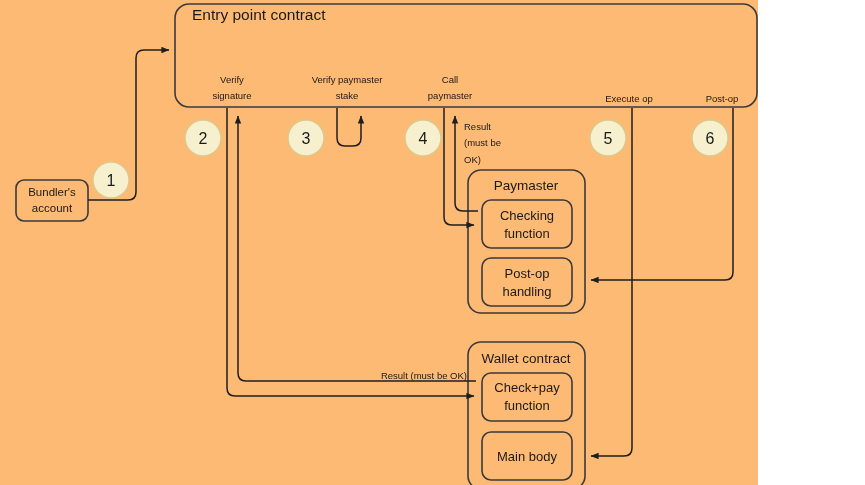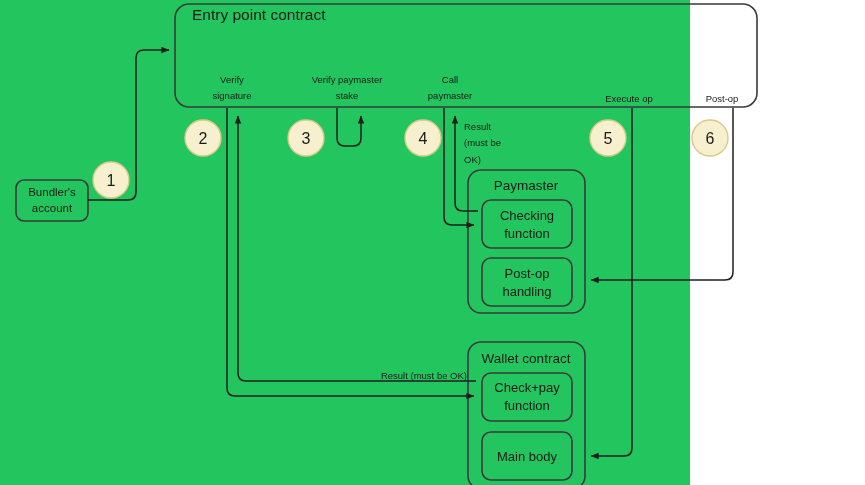--- a/index.html
+++ b/index.html
@@ -10,23 +10,23 @@
   }
   body {
     width: 865px;
     height: 485px;
     overflow: hidden;
     font-family: "Liberation Sans", sans-serif;
     color: #000000;
   }
   #diagram-root {
     position: relative;
-    width: 690px;
+    width: 758px;
     height: 485px;
-    background: #22c55e;
+    background: #fdba74;
   }
   svg#flow-svg {
     position: absolute;
     top: 0;
     left: 0;
     width: 865px;
     height: 485px;
     display: block;
   }
   .shape-stroke {

